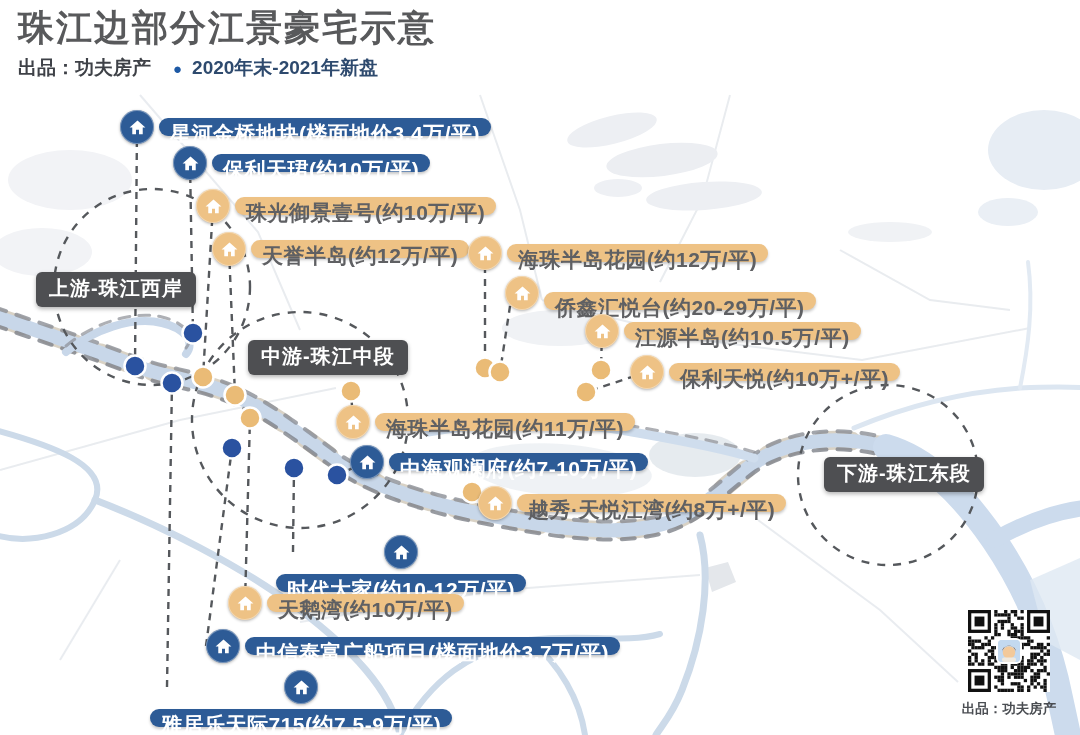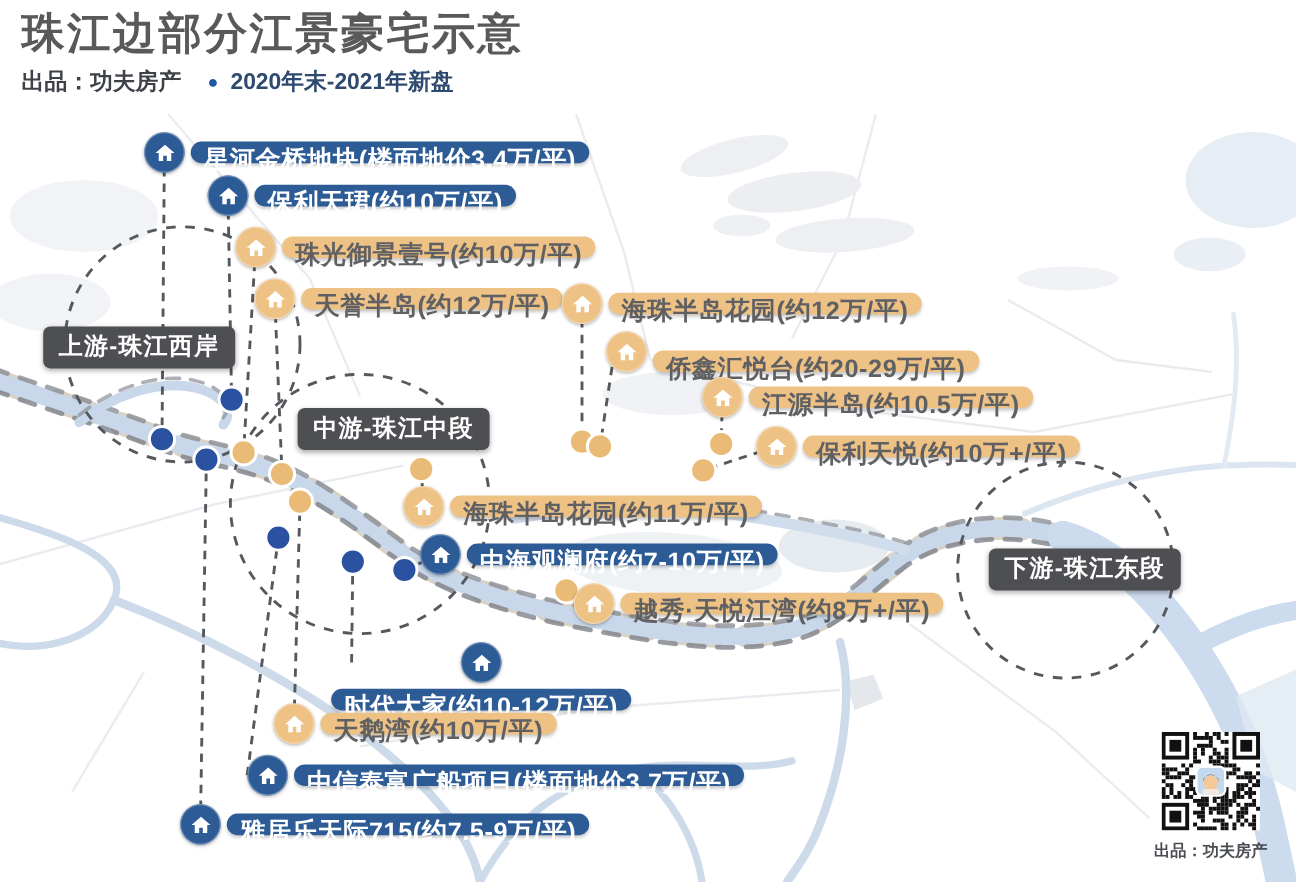--- a/index.html
+++ b/index.html
@@ -287,21 +287,21 @@
     <span class="pin-label">天鹅湾(约10万/平)</span>
   </div>
       <div class="pin blue" style="left: 206px; top: 629px;">
     <span class="pin-icon">
       <svg viewBox="0 0 24 24" width="19" height="19">
         <path d="M12 3.2 L22 12 H18.6 V20.5 H13.9 V14.8 H10.1 V20.5 H5.4 V12 H2 Z" fill="#ffffff"></path>
       </svg>
     </span>
     <span class="pin-label">中信泰富广船项目(楼面地价3.7万/平)</span>
   </div>
-      <div class="pin blue" style="left: 150px; top: 670px;">
+      <div class="pin blue" style="left: 150px; top: 670px; flex-direction: column;">
     <span class="pin-icon">
       <svg viewBox="0 0 24 24" width="19" height="19">
         <path d="M12 3.2 L22 12 H18.6 V20.5 H13.9 V14.8 H10.1 V20.5 H5.4 V12 H2 Z" fill="#ffffff"></path>
       </svg>
     </span>
     <span class="pin-label">雅居乐天际715(约7.5-9万/平)</span>
   </div>
     </div>
 
   <div class="qr-block">

